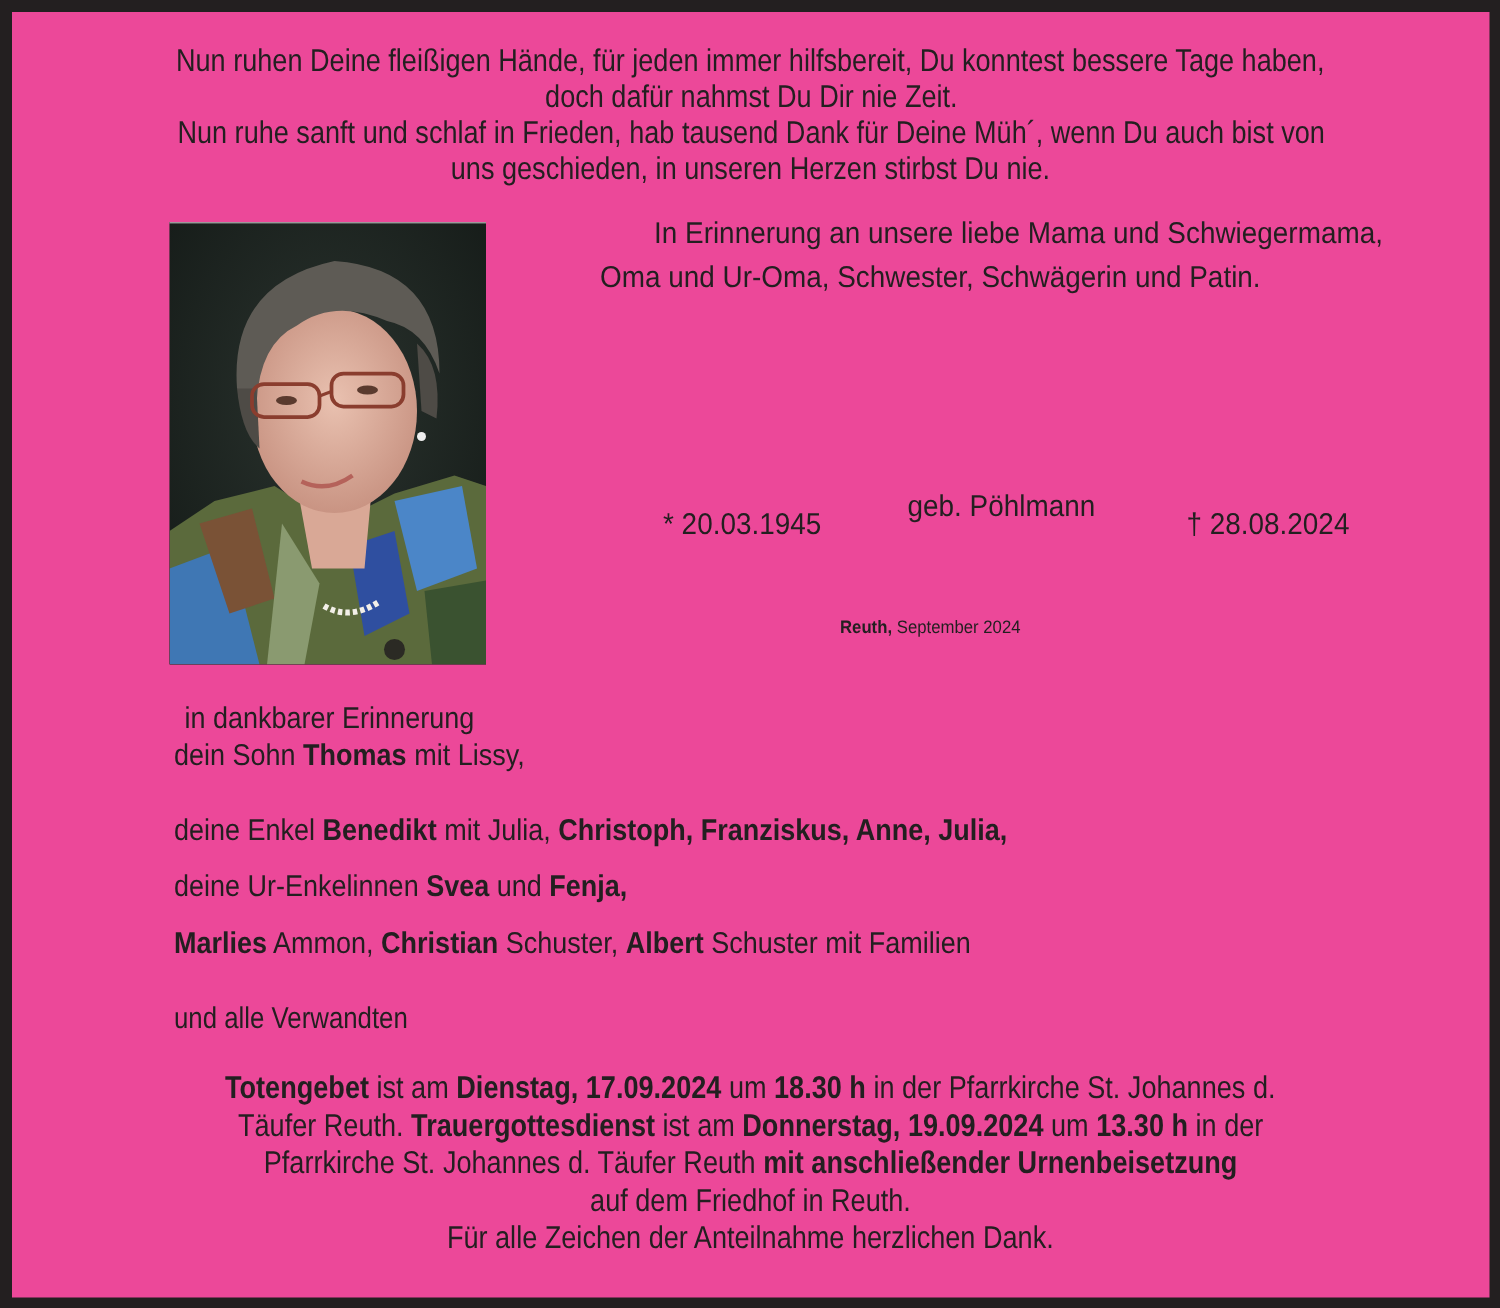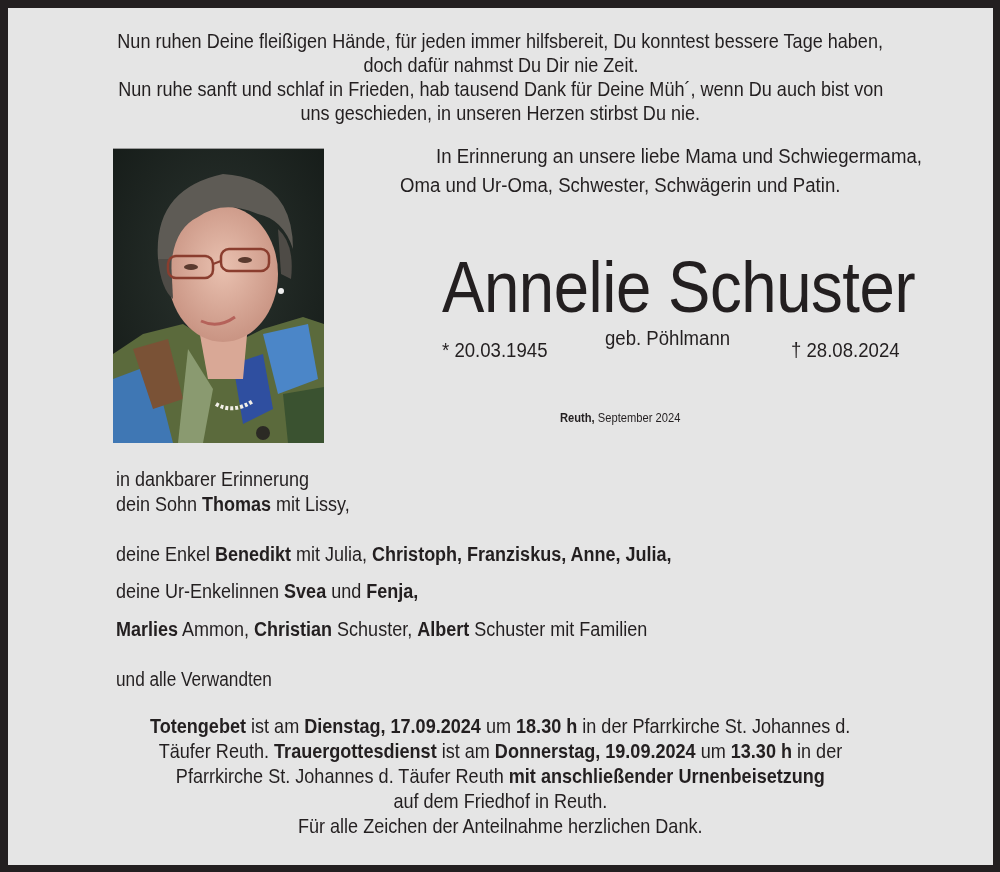--- a/index.html
+++ b/index.html
@@ -1,17 +1,17 @@
 <!DOCTYPE html>
 <html><head>
 <meta charset="utf-8">
 <style>
   html, body { margin: 0; padding: 0; background: #231f20; }
   body { width: 1000px; height: 872px; position: relative; overflow: hidden; font-family: "Liberation Sans", sans-serif; color: #231f20; }
-  .page { position: absolute; left: 8px; top: 8px; width: 985px; height: 857px; background: #e5e5e5; }
+  .page { position: absolute; left: 8px; top: 8px; width: 985px; height: 857px; background: #ec4899; }
   .line { position: absolute; white-space: nowrap; line-height: 1; }
   .center { left: 0; right: 0; text-align: center; }
   .cond { display: inline-block; transform-origin: center top; }
   .condl { display: inline-block; transform-origin: left top; }
   b { font-weight: bold; }
 
   
   .poem { font-size: 21px; }
   .poem .cond { transform: scaleX(0.86); }
 
@@ -95,29 +95,28 @@
 
       <circle cx="168" cy="142" r="3" fill="#eee"></circle>
 
       <circle cx="150" cy="284" r="7" fill="#2b2a24"></circle>
     </svg>
   </div>
 
   <div class="line intro" style="top:138px;margin-left:36px;"><span class="condl">In Erinnerung an unsere liebe Mama und Schwiegermama,</span></div>
   <div class="line intro" style="top:167px;"><span class="condl">Oma und Ur-Oma, Schwester, Schwägerin und Patin.</span></div>
 
-  <div class="line name"><span class="condl">Annelie Schuster</span></div>
 
   <div class="line dates" style="left:434px; top:332px;"><span class="condl">* 20.03.1945</span></div>
   <div class="line dates" style="left:597px; top:320px;"><span class="condl">geb. Pöhlmann</span></div>
   <div class="line dates" style="left:783px; top:332px;"><span class="condl">† 28.08.2024</span></div>
 
   <div class="line place"><span class="condl"><b>Reuth,</b> <span>September 2024</span></span></div>
 
-  <div class="line fam" style="top:461px;"><span class="condl">in dankbarer Erinnerung</span></div>
+  <div class="line fam" style="top:461px;margin-left:7px;"><span class="condl">in dankbarer Erinnerung</span></div>
   <div class="line fam" style="top:486px;"><span class="condl"><span>dein Sohn </span><b>Thomas</b><span> mit Lissy,</span></span></div>
   <div class="line fam" style="top:536px;"><span class="condl"><span>deine Enkel </span><b>Benedikt</b><span> mit Julia, </span><b>Christoph, Franziskus, Anne, Julia,</b></span></div>
   <div class="line fam" style="top:561px;margin-top:12px;"><span class="condl"><span>deine Ur-Enkelinnen </span><b>Svea</b><span> und </span><b>Fenja,</b></span></div>
   <div class="line fam" style="top:611px;"><span class="condl"><b>Marlies</b><span> Ammon, </span><b>Christian</b><span> Schuster, </span><b>Albert</b><span> Schuster mit Familien</span></span></div>
   <div class="line fam tight" style="top:661px;"><span class="condl">und alle Verwandten</span></div>
 
   <div class="line center bottom" style="top:707px;"><span class="cond"><b>Totengebet</b><span> ist am </span><b>Dienstag, 17.09.2024</b><span> um </span><b>18.30 h</b><span> in der Pfarrkirche St. Johannes d.</span></span></div>
   <div class="line center bottom" style="top:732px;"><span class="cond"><span>Täufer Reuth. </span><b>Trauergottesdienst</b><span> ist am </span><b>Donnerstag, 19.09.2024</b><span> um </span><b>13.30 h</b><span> in der</span></span></div>
   <div class="line center bottom" style="top:757px;"><span class="cond"><span>Pfarrkirche St. Johannes d. Täufer Reuth </span><b>mit anschließender Urnenbeisetzung</b></span></div>
   <div class="line center bottom" style="top:782px;"><span class="cond">auf dem Friedhof in Reuth.</span></div>

